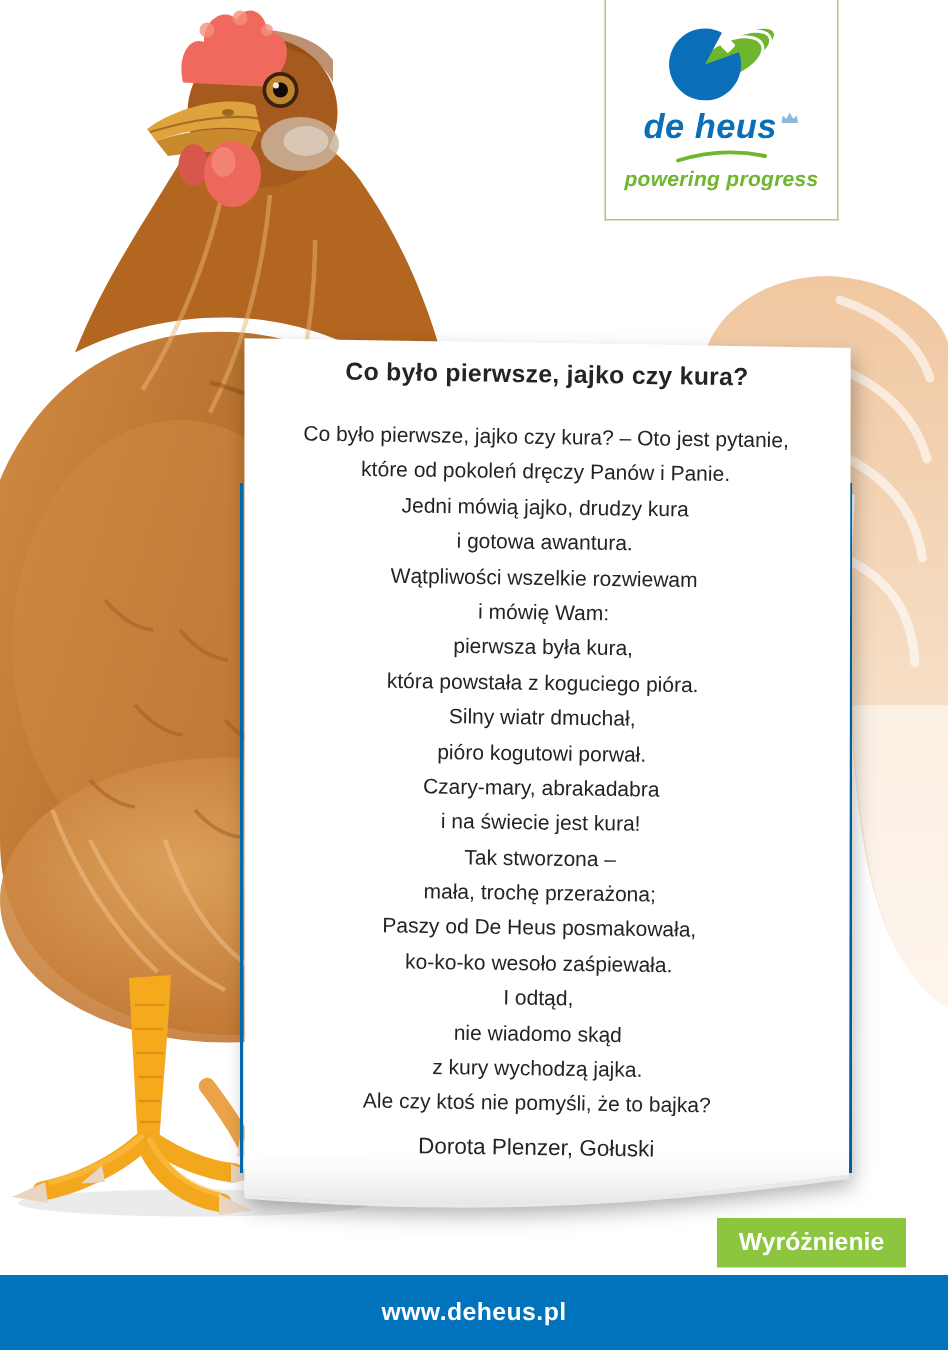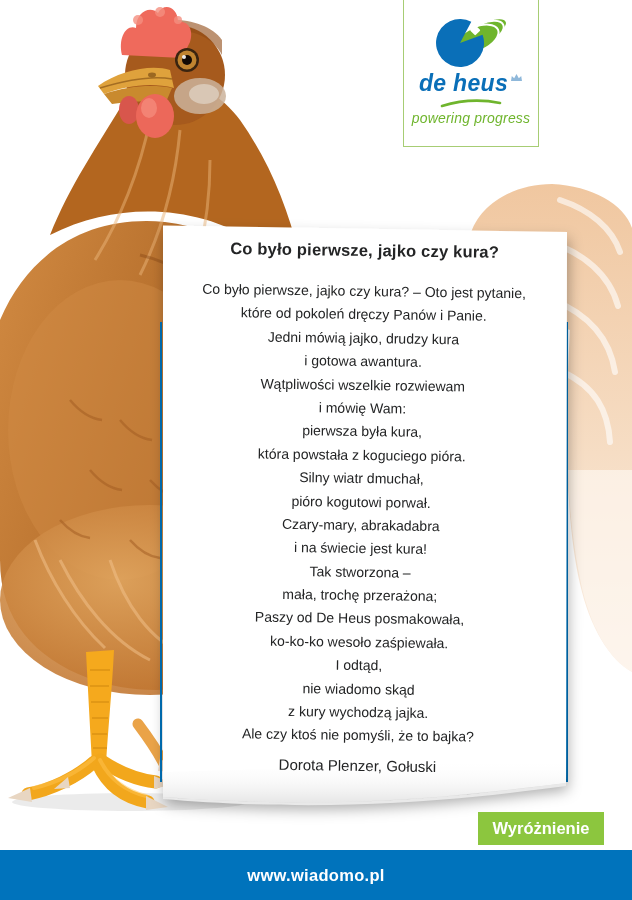--- a/index.html
+++ b/index.html
@@ -18,28 +18,28 @@
   .card-svg{position:absolute;left:0;top:0;width:632px;height:900px;}
 
   .poem{position:absolute;left:163px;top:226px;width:404px;text-align:center;color:#232425;
         transform:rotate(0.8deg);transform-origin:50% 0;}
   .poem-title{margin-top:15px;font-size:16.5px;font-weight:bold;letter-spacing:.2px;}
   .poem-body{margin-top:20px;}
   .poem-line{height:23.4px;line-height:23.4px;font-size:14px;white-space:nowrap;}
   .poem-author{margin-top:9px;font-size:15px;}
 
   
-  .logo-box{position:absolute;left:403px;top:0;width:136px;height:147px;background:#fff;
+  .logo-box{position:absolute;left:403px;top:0;width:156px;height:147px;background:#fff;
             border:1px solid #a7cd74;border-top:none;text-align:center;}
   .logo-mark{margin-top:15px;}
   .logo-text{color:var(--logo-blue,#0a6fb8);font-size:23px;font-weight:bold;font-style:italic;
              line-height:24px;letter-spacing:.3px;}
   .crown{position:relative;top:-9px;margin-left:2px;display:inline-block;}
   .swoosh{display:block;margin:1px auto 0;}
-  .logo-tagline{color:var(--logo-green,#6fb52d);font-size:14px;font-weight:normal;font-style:italic;
+  .logo-tagline{color:var(--logo-green,#6fb52d);font-size:14px;font-weight:bold;font-style:italic;
                 margin-top:2px;letter-spacing:.2px;}
 
   
   .badge{position:absolute;left:478px;top:812px;width:126px;height:33px;background:var(--green,#8cc63e);
          color:#fff;font-size:16.5px;font-weight:bold;text-align:center;line-height:33px;}
 
   
   .footer{position:absolute;left:0;top:850px;width:632px;height:50px;background:var(--blue,#0073bc);
           display:flex;align-items:center;justify-content:center;}
   .footer-url{color:#fff;font-size:16.5px;font-weight:bold;letter-spacing:.3px;}
@@ -242,16 +242,16 @@
     </div>
     <svg class="swoosh" width="64" height="12" viewBox="0 0 64 12">
       <path d="M3,10 Q32,1 61,7" stroke="#6fb52d" stroke-width="2.6" fill="none" stroke-linecap="round"></path>
     </svg>
     <div class="logo-tagline">powering progress</div>
   </div>
 
   <div class="badge">Wyróżnienie</div>
 
   <div class="footer">
-    <span class="footer-url">www.wiadomo.pl</span>
+    <span class="footer-url">www.deheus.pl</span>
   </div>
 
 </div>
 
 </body></html>

